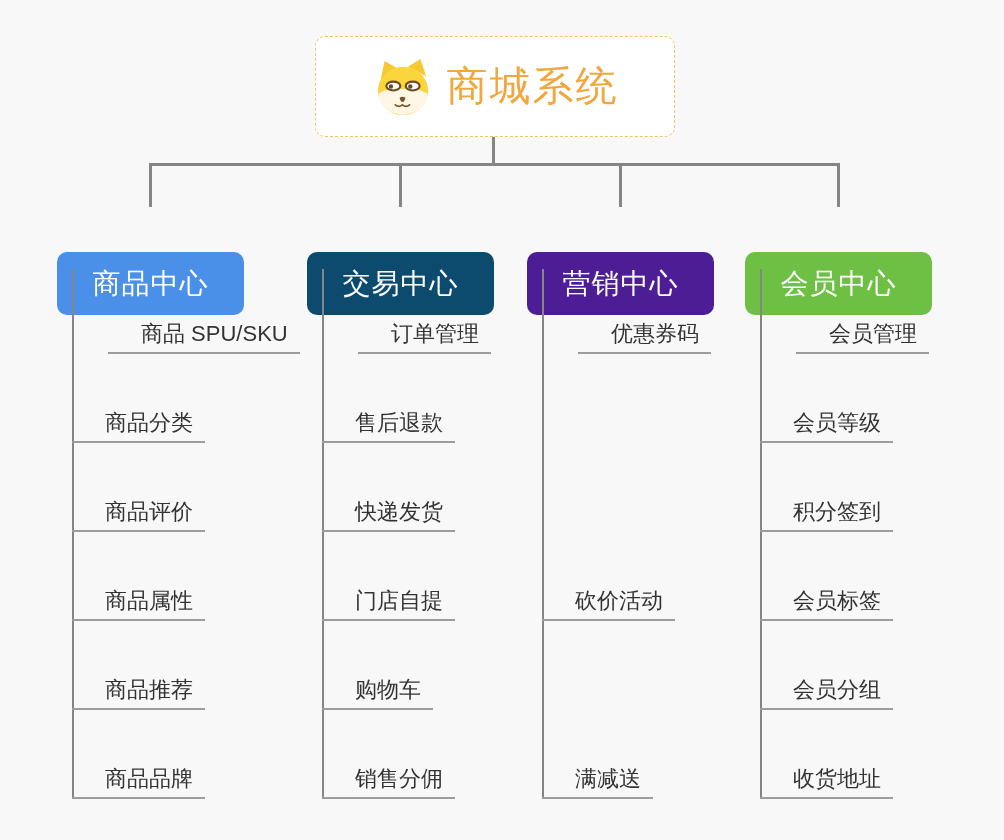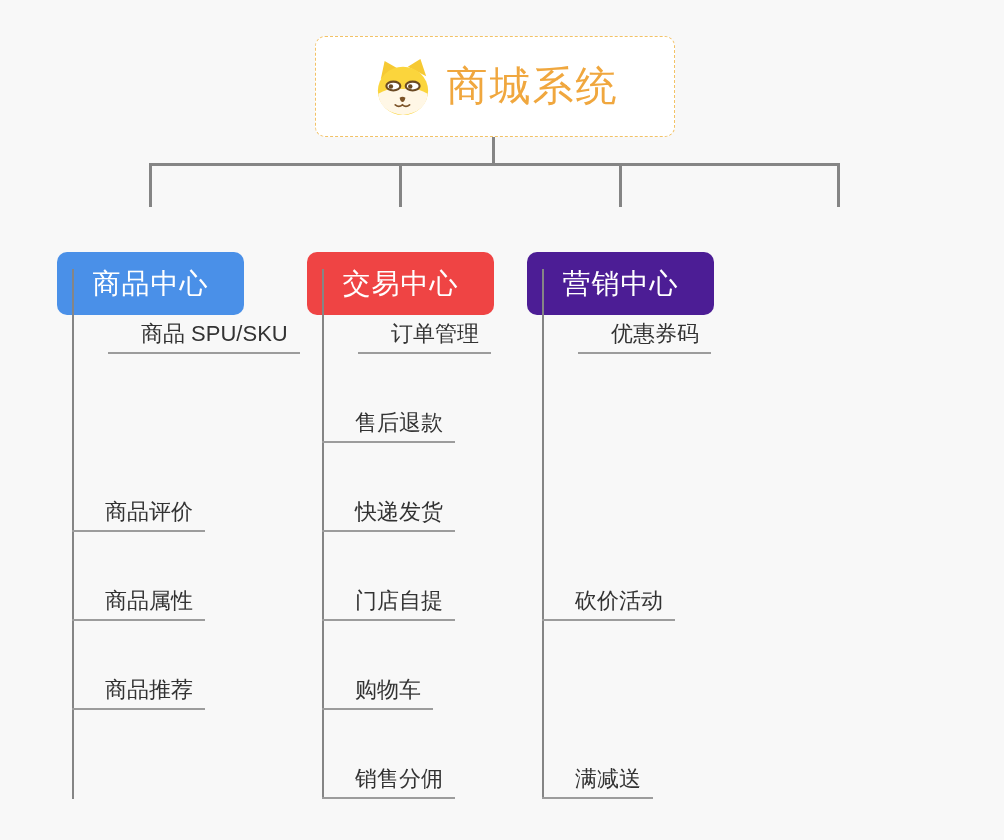--- a/index.html
+++ b/index.html
@@ -108,27 +108,29 @@
     </svg>
     <span class="root-title" style="color: rgb(240, 167, 62);">商城系统</span>
   </div>
 
   <div class="branch b1">
     <div class="branch-header" style="background-color: rgb(74, 144, 232);">
       <span>商品中心</span>
     </div>
     <div class="spine"></div>
     <div class="leaf r1">商品 SPU/SKU</div>
+    <div class="leaf r2">商品分类</div>
     <div class="leaf r3">商品评价</div>
     <div class="leaf r4">商品属性</div>
     <div class="leaf r5">商品推荐</div>
+    <div class="leaf r6">商品品牌</div>
   </div>
 
   <div class="branch b2">
-    <div class="branch-header" style="background-color: #ef4444;">
+    <div class="branch-header" style="background-color: #0c4a6e;">
       <span>交易中心</span>
     </div>
     <div class="spine"></div>
     <div class="leaf r1">订单管理</div>
     <div class="leaf r2">售后退款</div>
     <div class="leaf r3">快递发货</div>
     <div class="leaf r4">门店自提</div>
     <div class="leaf r5">购物车</div>
     <div class="leaf r6">销售分佣</div>
   </div>
@@ -136,14 +138,26 @@
   <div class="branch b3">
     <div class="branch-header" style="background-color: #4c1d95;">
       <span>营销中心</span>
     </div>
     <div class="spine"></div>
     <div class="leaf r1">优惠券码</div>
     <div class="leaf r4">砍价活动</div>
     <div class="leaf r6">满减送</div>
   </div>
 
+  <div class="branch b4">
+    <div class="branch-header" style="background-color: rgb(109, 192, 68);">
+      <span>会员中心</span>
+    </div>
+    <div class="spine"></div>
+    <div class="leaf r1">会员管理</div>
+    <div class="leaf r2">会员等级</div>
+    <div class="leaf r3">积分签到</div>
+    <div class="leaf r4">会员标签</div>
+    <div class="leaf r5">会员分组</div>
+    <div class="leaf r6">收货地址</div>
+  </div>
 
 </div>
 
 </body></html>

